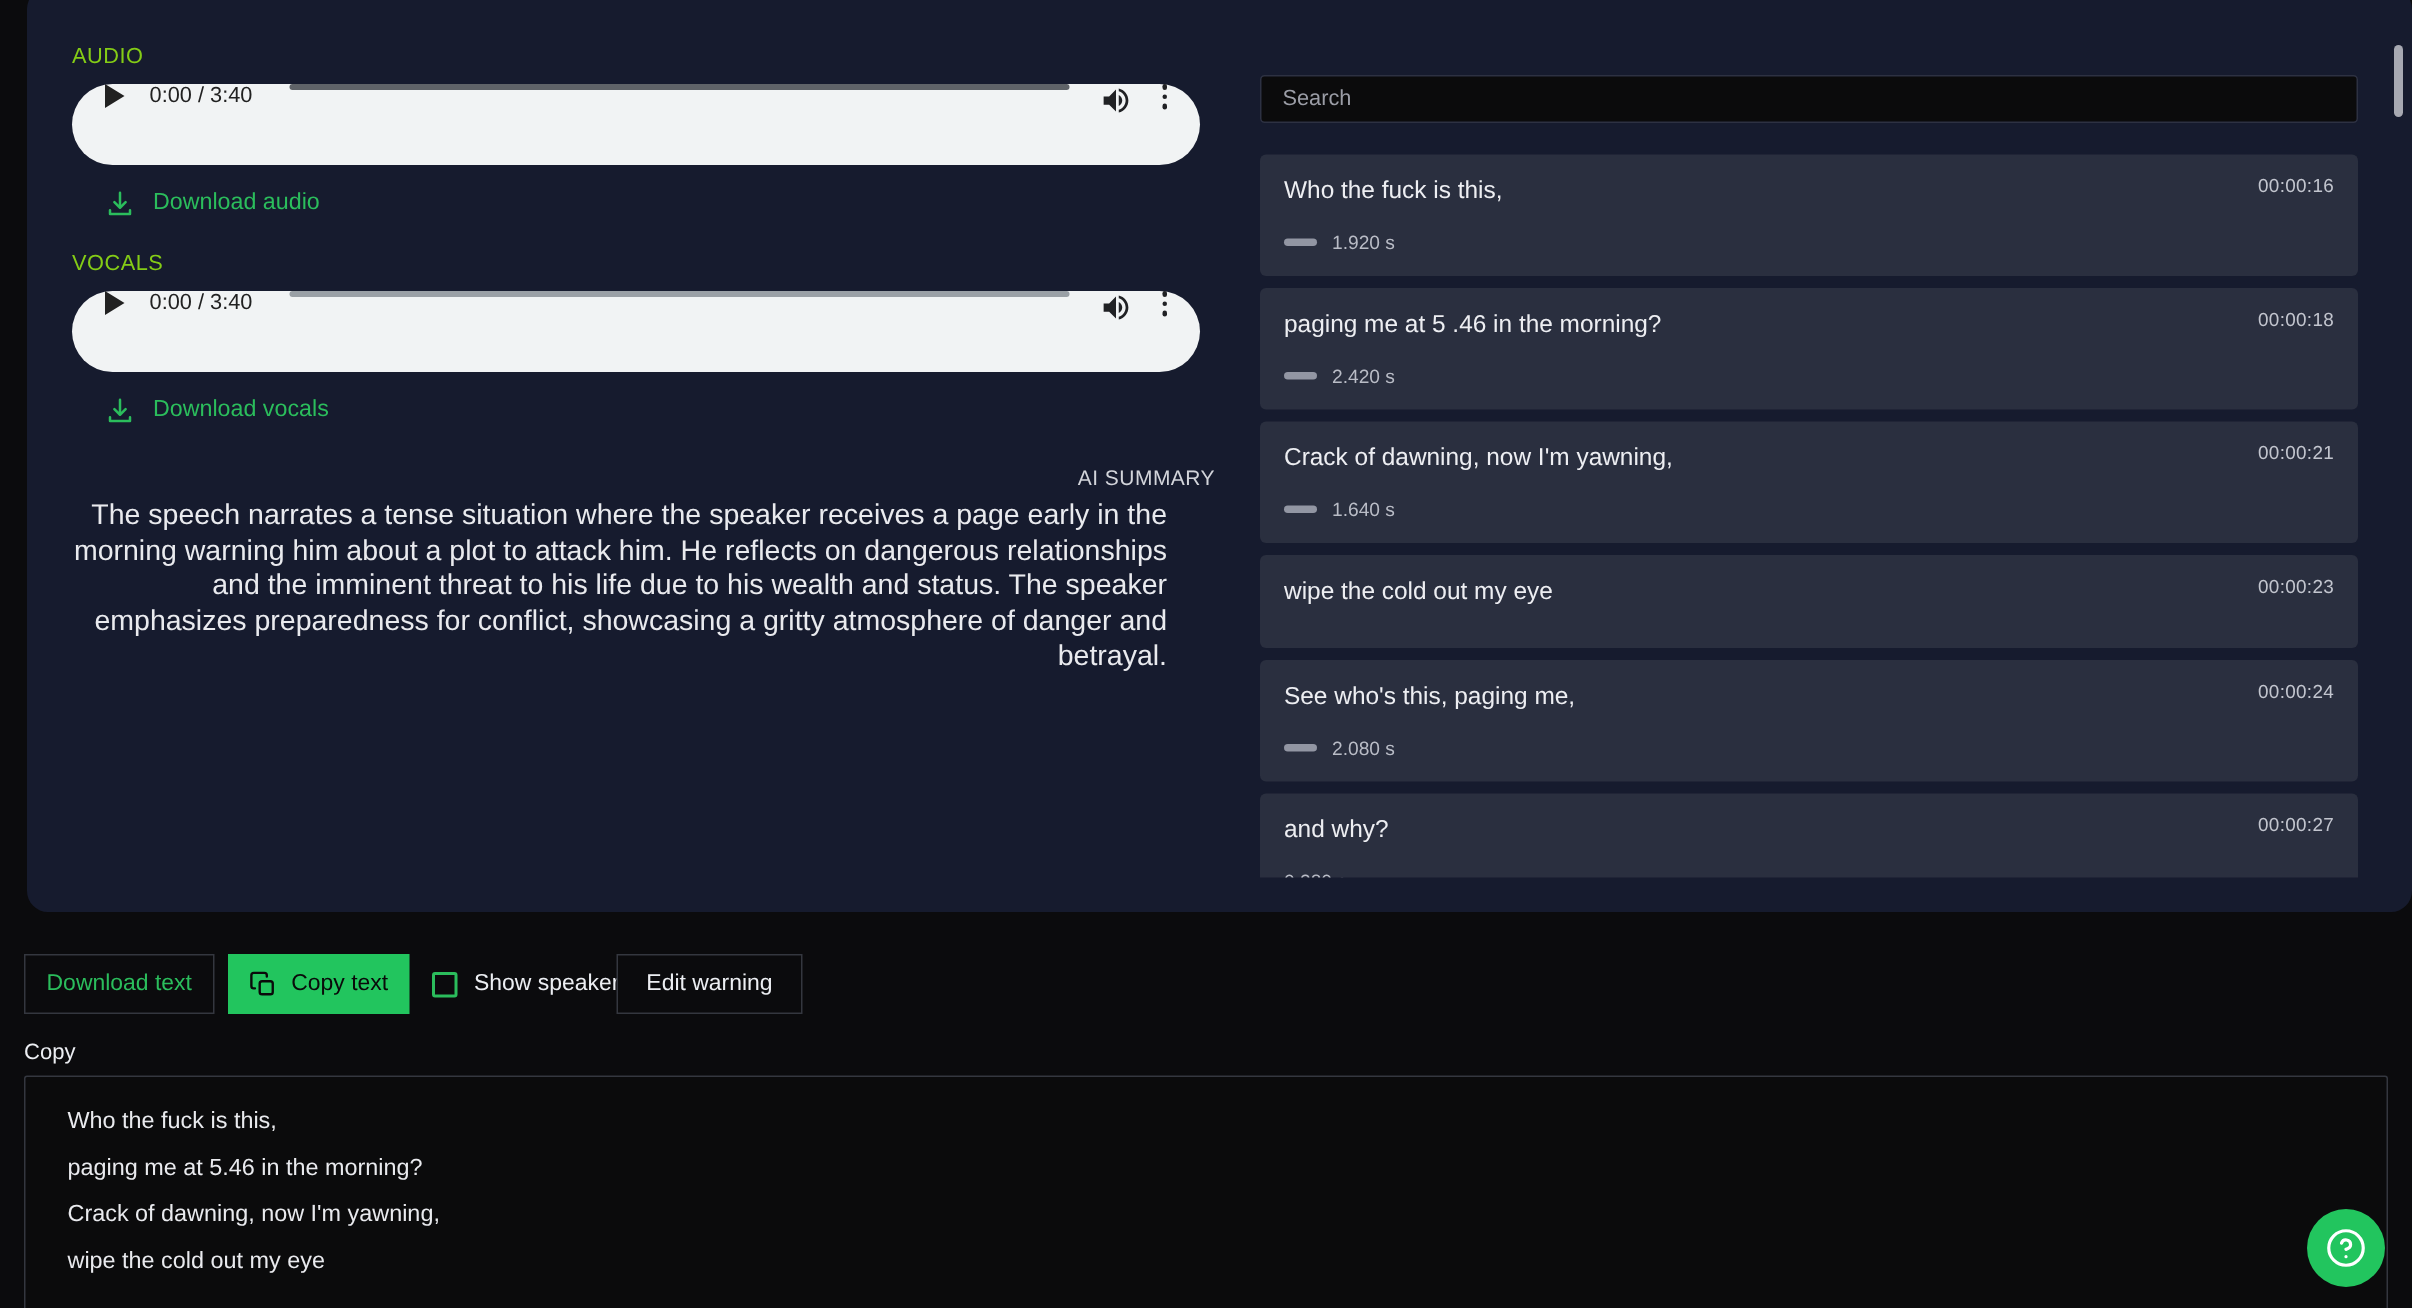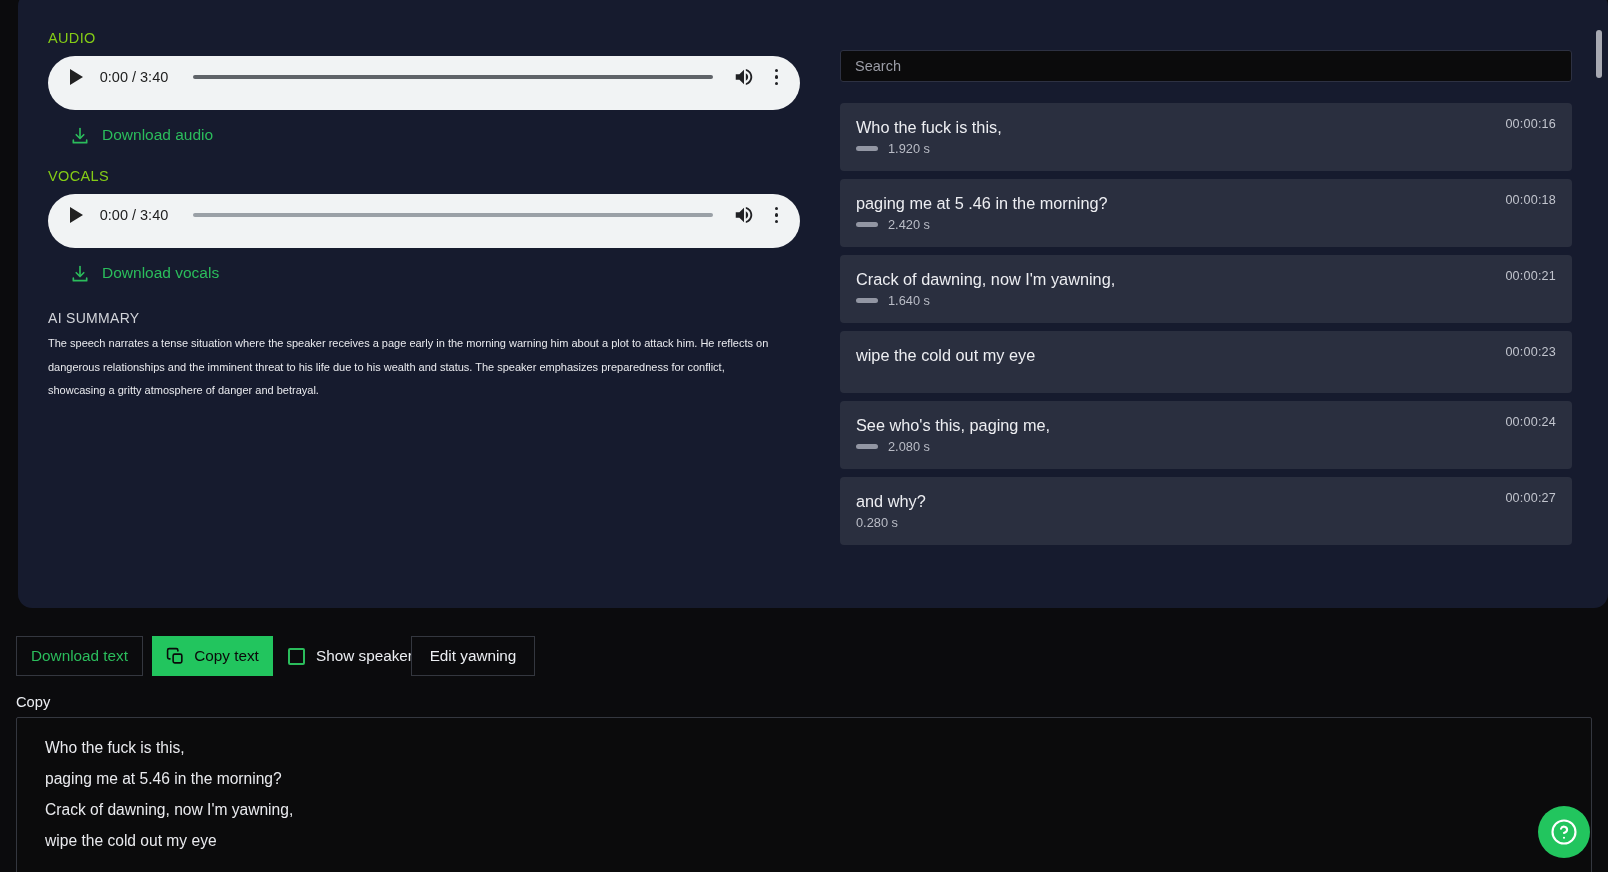--- a/index.html
+++ b/index.html
@@ -32,21 +32,21 @@
     color: #84cc16;
     letter-spacing: .35px;
     margin-bottom: 10px;
   }
 
   
   .player {
     width: 752px; height: 54px;
     background: #f1f3f4;
     border-radius: 27px;
-    display: flex; align-items: center;
+    display: flex; 
     padding: 0 14px 12px 18px;
     gap: 12px;
   }
   .play-tri {
     width: 0; height: 0;
     border-left: 13px solid #212121;
     border-top: 8px solid transparent;
     border-bottom: 8px solid transparent;
     margin-left: 4px;
     cursor: pointer;
@@ -74,27 +74,27 @@
     display: flex; align-items: flex-start; gap: 12px;
     margin: 16px 0 0 22px;
     color: #2bbd5c; font-size: 15.5px;
     cursor: pointer; width: fit-content;
   }
   .dl-link svg { display: block; }
 
   .block-gap { height: 22px; }
 
   
-  .summary-wrap { margin-top: 26px; }
+  .summary-wrap { margin-top: 26px; text-align: right; }
   .summary-title {
     font-size: 14px; color: #d2d4da; letter-spacing: .3px;
     margin-bottom: 6px;
   }
   .summary-body {
-    font-size: 11px; line-height: 23.5px;
+    font-size: 19px; line-height: 23.5px;
     color: #e9eaee;
     width: 730px;
   }
 
   
   .right-col {
     position: absolute;
     left: 822px; top: 58px;
     width: 732px; height: 535px;
     overflow: hidden;
@@ -118,21 +118,21 @@
     border-radius: 4px;
     padding: 14px 16px 15px 16px;
     min-height: 62px;
     cursor: pointer;
   }
   .seg-text {
     font-size: 16.3px; color: #edeef2;
     line-height: 20px;
     padding-right: 110px;
   }
-  .seg-meta { display: flex; align-items: center; gap: 10px; margin-top: 4px; }
+  .seg-meta { display: flex; align-items: center; gap: 10px; margin-top: 17px; }
   .seg-bar { height: 5px; border-radius: 3px; background: #9296a3; }
   .seg-dur { font-size: 12.8px; color: #b9bcc6; }
   .seg-time {
     position: absolute; right: 16px; top: 14px;
     font-size: 12.6px; color: #c2c5ce;
     letter-spacing: .2px;
   }
 
   
   .sbar {
@@ -339,21 +339,21 @@
       <path d="M5 15H4a2 2 0 0 1-2-2V4a2 2 0 0 1 2-2h9a2 2 0 0 1 2 2v1"></path>
     </svg>
     <span>Copy text</span>
   </div>
 
   <div class="chk-row" style="left:272px;">
     <span class="chk"></span>
     <span class="chk-label">Show speakers</span>
   </div>
 
-  <div class="btn btn-edit" style="left:395px; width:124px;">Edit yawning</div>
+  <div class="btn btn-edit" style="left:395px; width:124px;">Edit warning</div>
 </div>
 
 <div class="text-label">Copy</div>
 <div class="text-area" id="text-area">
     <div class="text-line">Who the fuck is this,</div>
     <div class="text-line">paging me at 5.46 in the morning?</div>
     <div class="text-line">Crack of dawning, now I'm yawning,</div>
     <div class="text-line">wipe the cold out my eye</div>
   </div>
 

